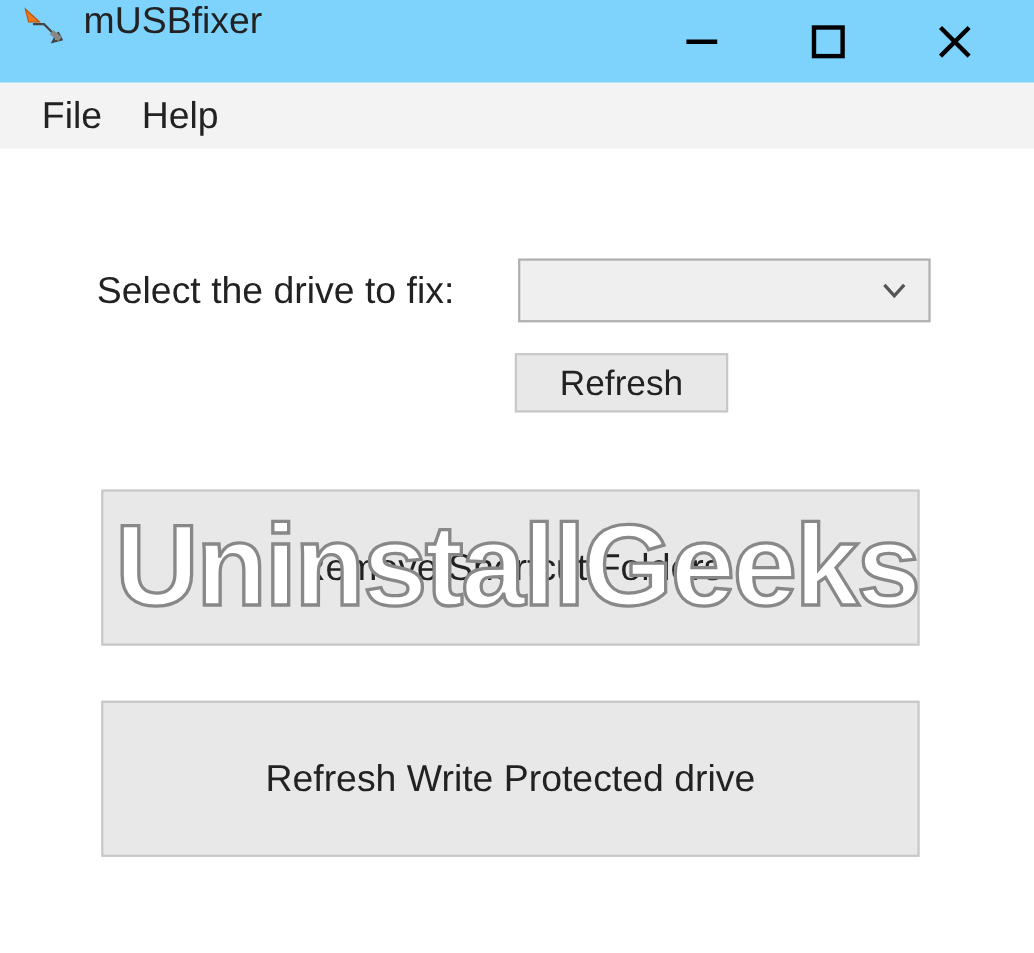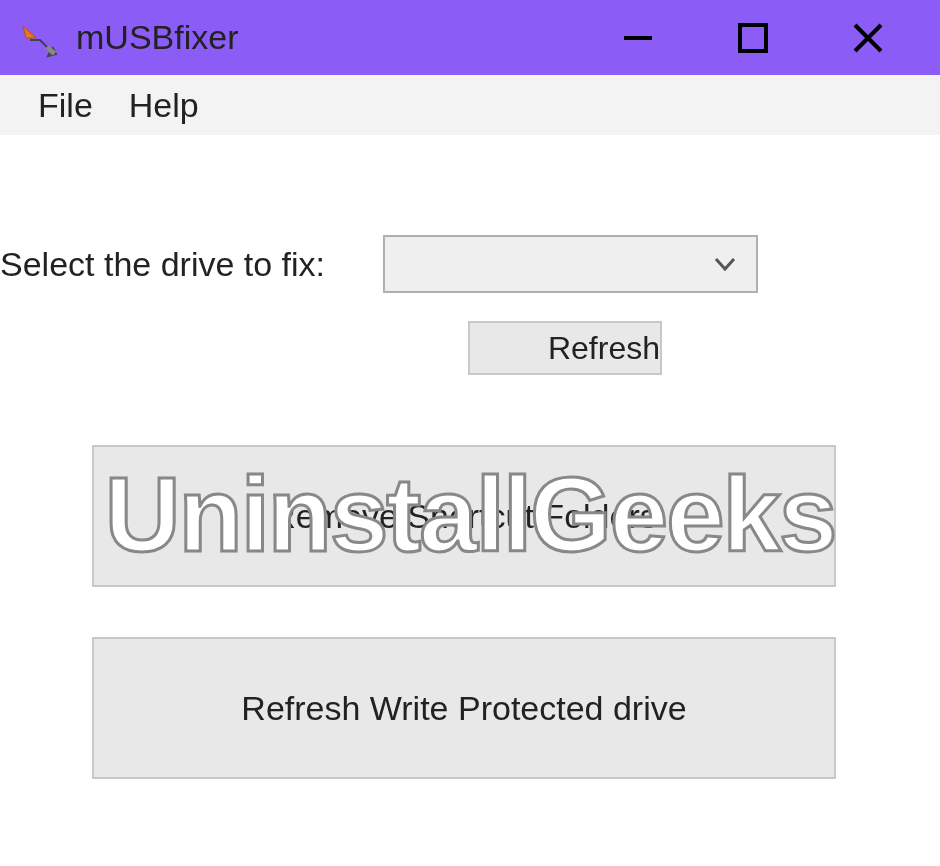--- a/index.html
+++ b/index.html
@@ -10,24 +10,23 @@
     body {
       font-family: "Segoe UI", Tahoma, sans-serif;
       background: #ffffff;
       width: 940px;
       height: 866px;
       overflow: hidden;
       position: relative;
     }
     .titlebar {
       display: flex;
-      align-items: center;
       height: 75px;
       padding-left: 18px;
-      background: #8b5cf6;
+      background: #7dd3fc;
       position: relative;
     }
     .app-icon {
       width: 40px;
       height: 40px;
       margin-right: 18px;
       position: relative;
     }
     .app-title {
       font-size: 34px;
@@ -66,20 +65,21 @@
       cursor: pointer;
     }
     .content {
       padding: 40px 0 0 0;
       position: relative;
     }
     .row-select {
       display: flex;
       align-items: center;
       margin-top: 60px;
+      padding-left: 88px;
     }
     .label-select {
       font-size: 34px;
       color: #222;
     }
     .drive-dropdown {
       margin-left: 58px;
       width: 375px;
       height: 58px;
       background: #efefef;
@@ -94,21 +94,21 @@
       margin-left: 468px;
       margin-top: 28px;
       width: 194px;
       height: 54px;
       background: #e8e8e8;
       border: 2px solid #c8c8c8;
       font-size: 32px;
       color: #222;
       display: flex;
       align-items: center;
-      justify-content: flex-end;
+      justify-content: center;
       cursor: pointer;
     }
     .big-btn {
       margin-left: 92px;
       margin-top: 70px;
       width: 744px;
       height: 142px;
       background: #e8e8e8;
       border: 2px solid #c8c8c8;
       font-size: 34px;

